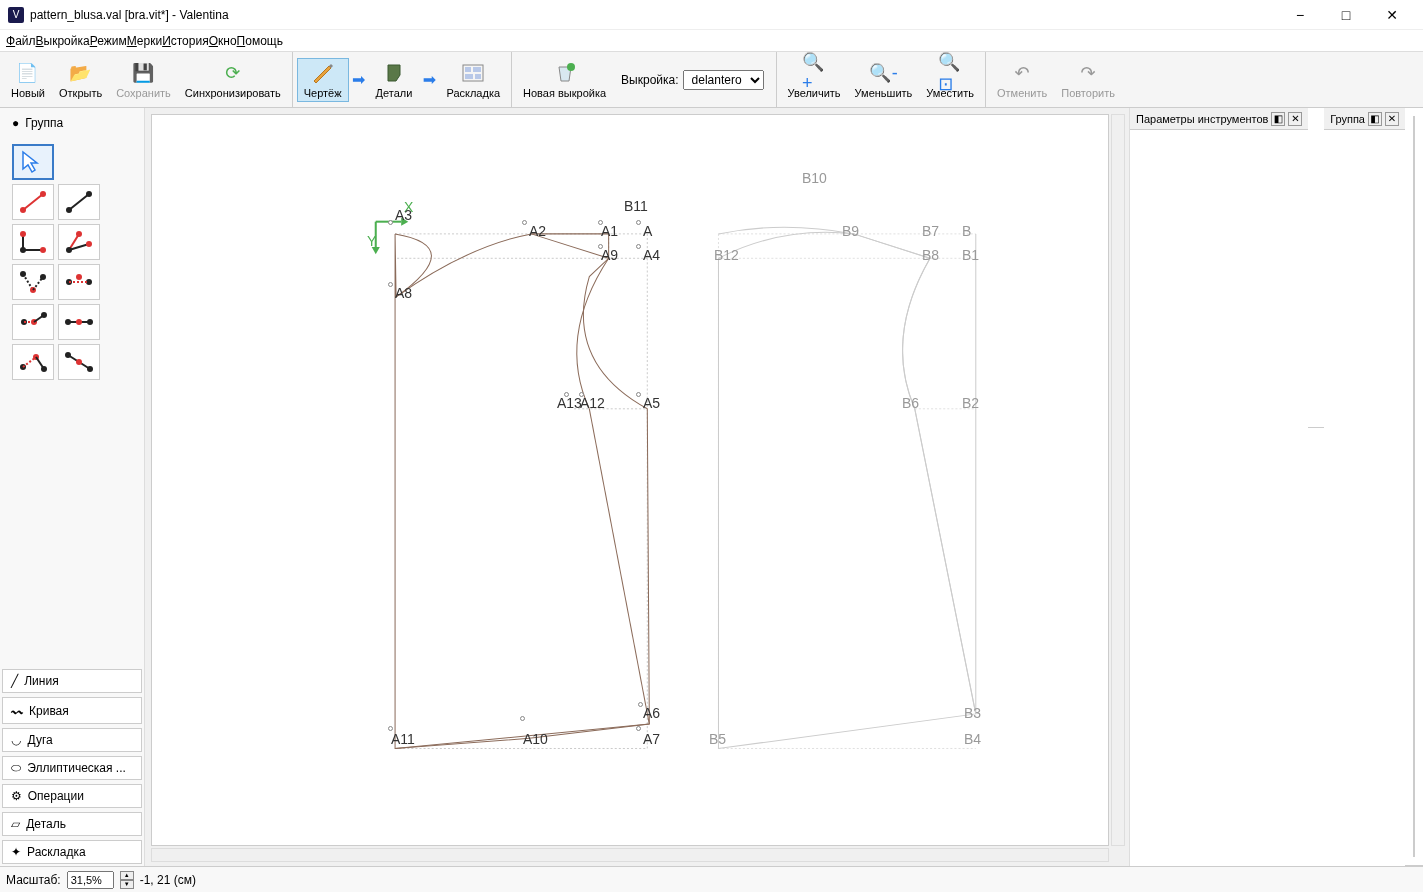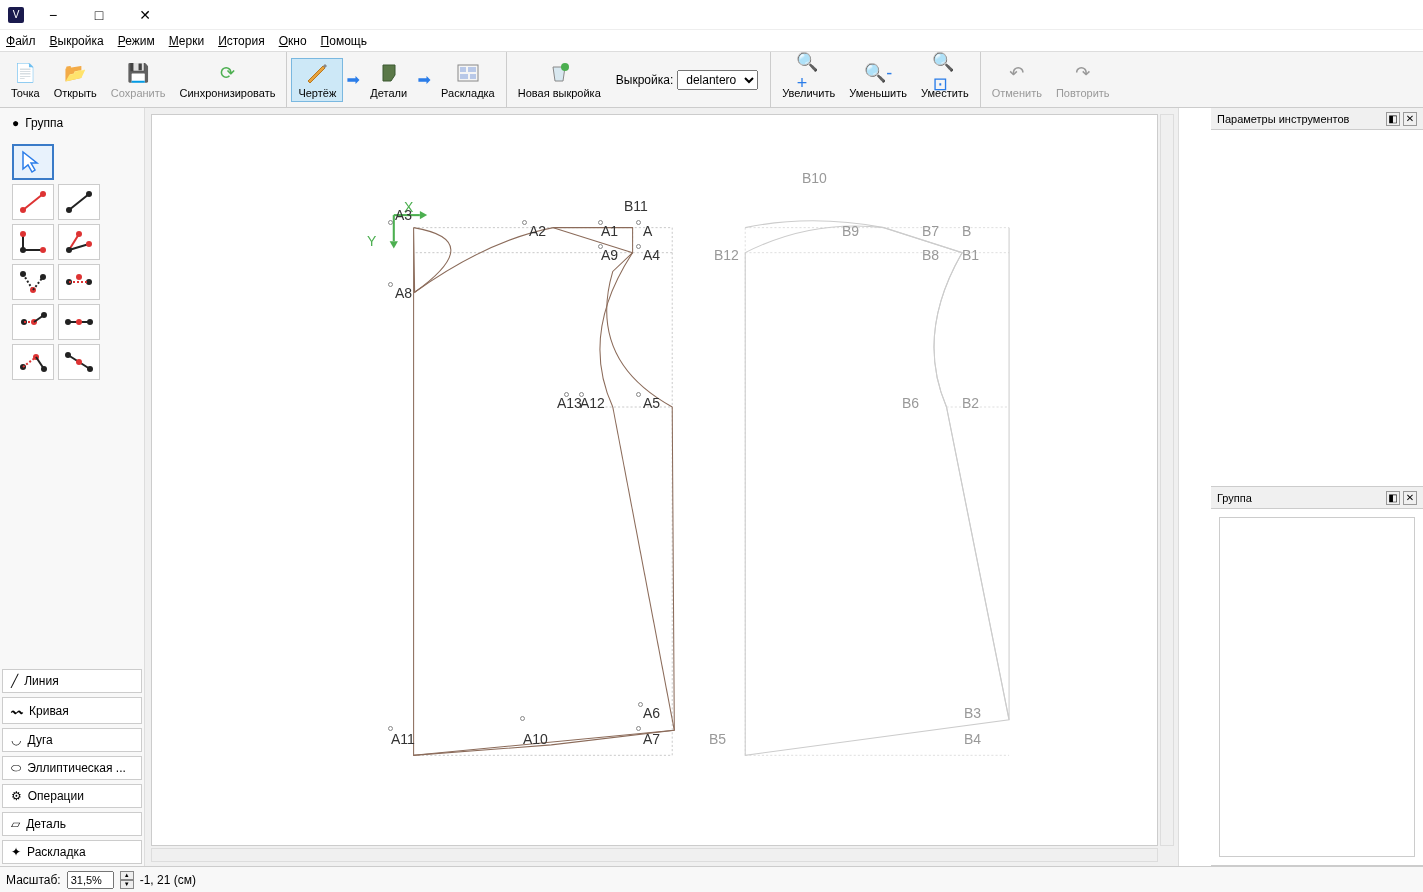--- a/index.html
+++ b/index.html
@@ -2,21 +2,21 @@
 <html><head>
 <meta charset="utf-8">
 <style>
 * { margin: 0; padding: 0; box-sizing: border-box; font-family: 'Segoe UI', Tahoma, sans-serif; }
 body { background: #fff; width: 1423px; height: 892px; overflow: hidden; display: flex; flex-direction: column; }
 .titlebar { height: 30px; background: #fff; display: flex; align-items: center; padding: 0 8px; border-bottom: 1px solid #eee; }
 .titlebar .app-icon { width: 16px; height: 16px; background: #1a1a4d; color: #fff; font-size: 10px; display: flex; align-items: center; justify-content: center; margin-right: 6px; border-radius: 2px; }
 .titlebar .title { font-size: 12px; flex: 1; }
 .titlebar .win-controls { display: flex; gap: 0; }
 .titlebar .win-btn { width: 46px; height: 30px; display: flex; align-items: center; justify-content: center; font-size: 14px; }
-.menubar { height: 22px; display: flex; align-items: center; padding: 0 6px; gap: 14px; font-size: 12px; border-bottom: 1px solid #ddd; }
+.menubar { height: 22px; display: flex; align-items: center; padding: 0 6px; font-size: 12px; border-bottom: 1px solid #ddd; }
 .menubar span { cursor: default; }
 .menubar span u { text-decoration: underline; }
 .toolbar { height: 56px; display: flex; align-items: stretch; border-bottom: 1px solid #ccc; background: #f5f5f5; }
 .tb-group { display: flex; align-items: center; border-right: 1px solid #ccc; padding: 0 4px; }
 .tb-btn { display: flex; flex-direction: column; align-items: center; justify-content: center; padding: 2px 6px; font-size: 11px; gap: 2px; cursor: default; border: 1px solid transparent; }
 .tb-btn.active { background: #cde8f7; border: 1px solid #7ab8e0; }
 .tb-btn.disabled { color: #999; }
 .tb-icon { width: 24px; height: 24px; display: flex; align-items: center; justify-content: center; font-size: 18px; }
 .tb-arrow { width: 20px; height: 20px; display: flex; align-items: center; justify-content: center; }
 .pattern-select { display: flex; align-items: center; gap: 4px; font-size: 12px; padding: 0 8px; }
@@ -30,36 +30,37 @@
 .tool-btn.selected { border: 2px solid #3a7bc8; background: #e8f2fc; }
 .tool-btn svg { width: 30px; height: 26px; }
 .tool-spacer { flex: 1; }
 .canvas-area { flex: 1; position: relative; background: #f0f0f0; padding: 6px; }
 .canvas { position: absolute; top: 6px; left: 6px; right: 20px; bottom: 20px; background: #fff; border: 1px solid #ccc; }
 .scroll-v { position: absolute; right: 4px; top: 6px; bottom: 20px; width: 14px; background: #f0f0f0; border: 1px solid #ddd; }
 .scroll-h { position: absolute; left: 6px; right: 20px; bottom: 4px; height: 14px; background: #f0f0f0; border: 1px solid #ddd; }
 .pt-label { position: absolute; font-size: 14px; color: #333; }
 .pt-label.gray { color: #999; }
 .pt-dot { position: absolute; width: 5px; height: 5px; border: 1px solid #888; background: #fff; border-radius: 50%; margin-left: -3px; margin-top: -3px; }
-.right-panel { width: 245px; display: flex; flex-direction: column; border-left: 1px solid #ddd; padding-left: 32px; }
+.right-panel { width: 294px; display: flex; flex-direction: row; border-left: 1px solid #ddd; }
 .dock-header { height: 22px; background: #f0f0f0; border-bottom: 1px solid #ccc; display: flex; align-items: center; padding: 0 6px; font-size: 11px; }
 .dock-header .title { flex: 1; }
 .dock-header .ctrl { width: 14px; height: 14px; display: flex; align-items: center; justify-content: center; font-size: 10px; border: 1px solid #999; margin-left: 3px; cursor: default; }
 .dock-body { flex: 1; background: #fff; border-bottom: 1px solid #ccc; }
 .dock-list { margin: 8px; border: 1px solid #ccc; height: calc(100% - 16px); background: #fff; }
 .statusbar { height: 26px; border-top: 1px solid #ccc; display: flex; align-items: center; padding: 0 6px; font-size: 12px; gap: 6px; background: #f8f8f8; }
 .statusbar input { width: 47px; font-size: 11px; padding: 1px 2px; }
 .spinner { display: flex; flex-direction: column; }
 .spinner button { width: 14px; height: 9px; font-size: 6px; line-height: 6px; padding: 0; border: 1px solid #888; background: #eee; }
 </style>
 </head>
 <body>
 
 <div class="titlebar">
   <div class="app-icon">V</div>
+  <div class="title">pattern_blusa.val [bra.vit*] - Valentina</div>
   <div class="win-controls">
     <div class="win-btn">−</div>
     <div class="win-btn">□</div>
     <div class="win-btn">✕</div>
   </div>
 </div>
 
 <div class="menubar">
   <span><u>Ф</u>айл</span>
   <span><u>В</u>ыкройка</span>
@@ -67,21 +68,21 @@
   <span><u>М</u>ерки</span>
   <span><u>И</u>стория</span>
   <span><u>О</u>кно</span>
   <span><u>П</u>омощь</span>
 </div>
 
 <div class="toolbar">
   <div class="tb-group">
     <div class="tb-btn">
       <div class="tb-icon">📄</div>
-      <span>Точка</span>
+      <span>Новый</span>
     </div>
     <div class="tb-btn">
       <div class="tb-icon">📂</div>
       <span>Открыть</span>
     </div>
     <div class="tb-btn disabled">
       <div class="tb-icon">💾</div>
       <span>Сохранить</span>
     </div>
     <div class="tb-btn">

